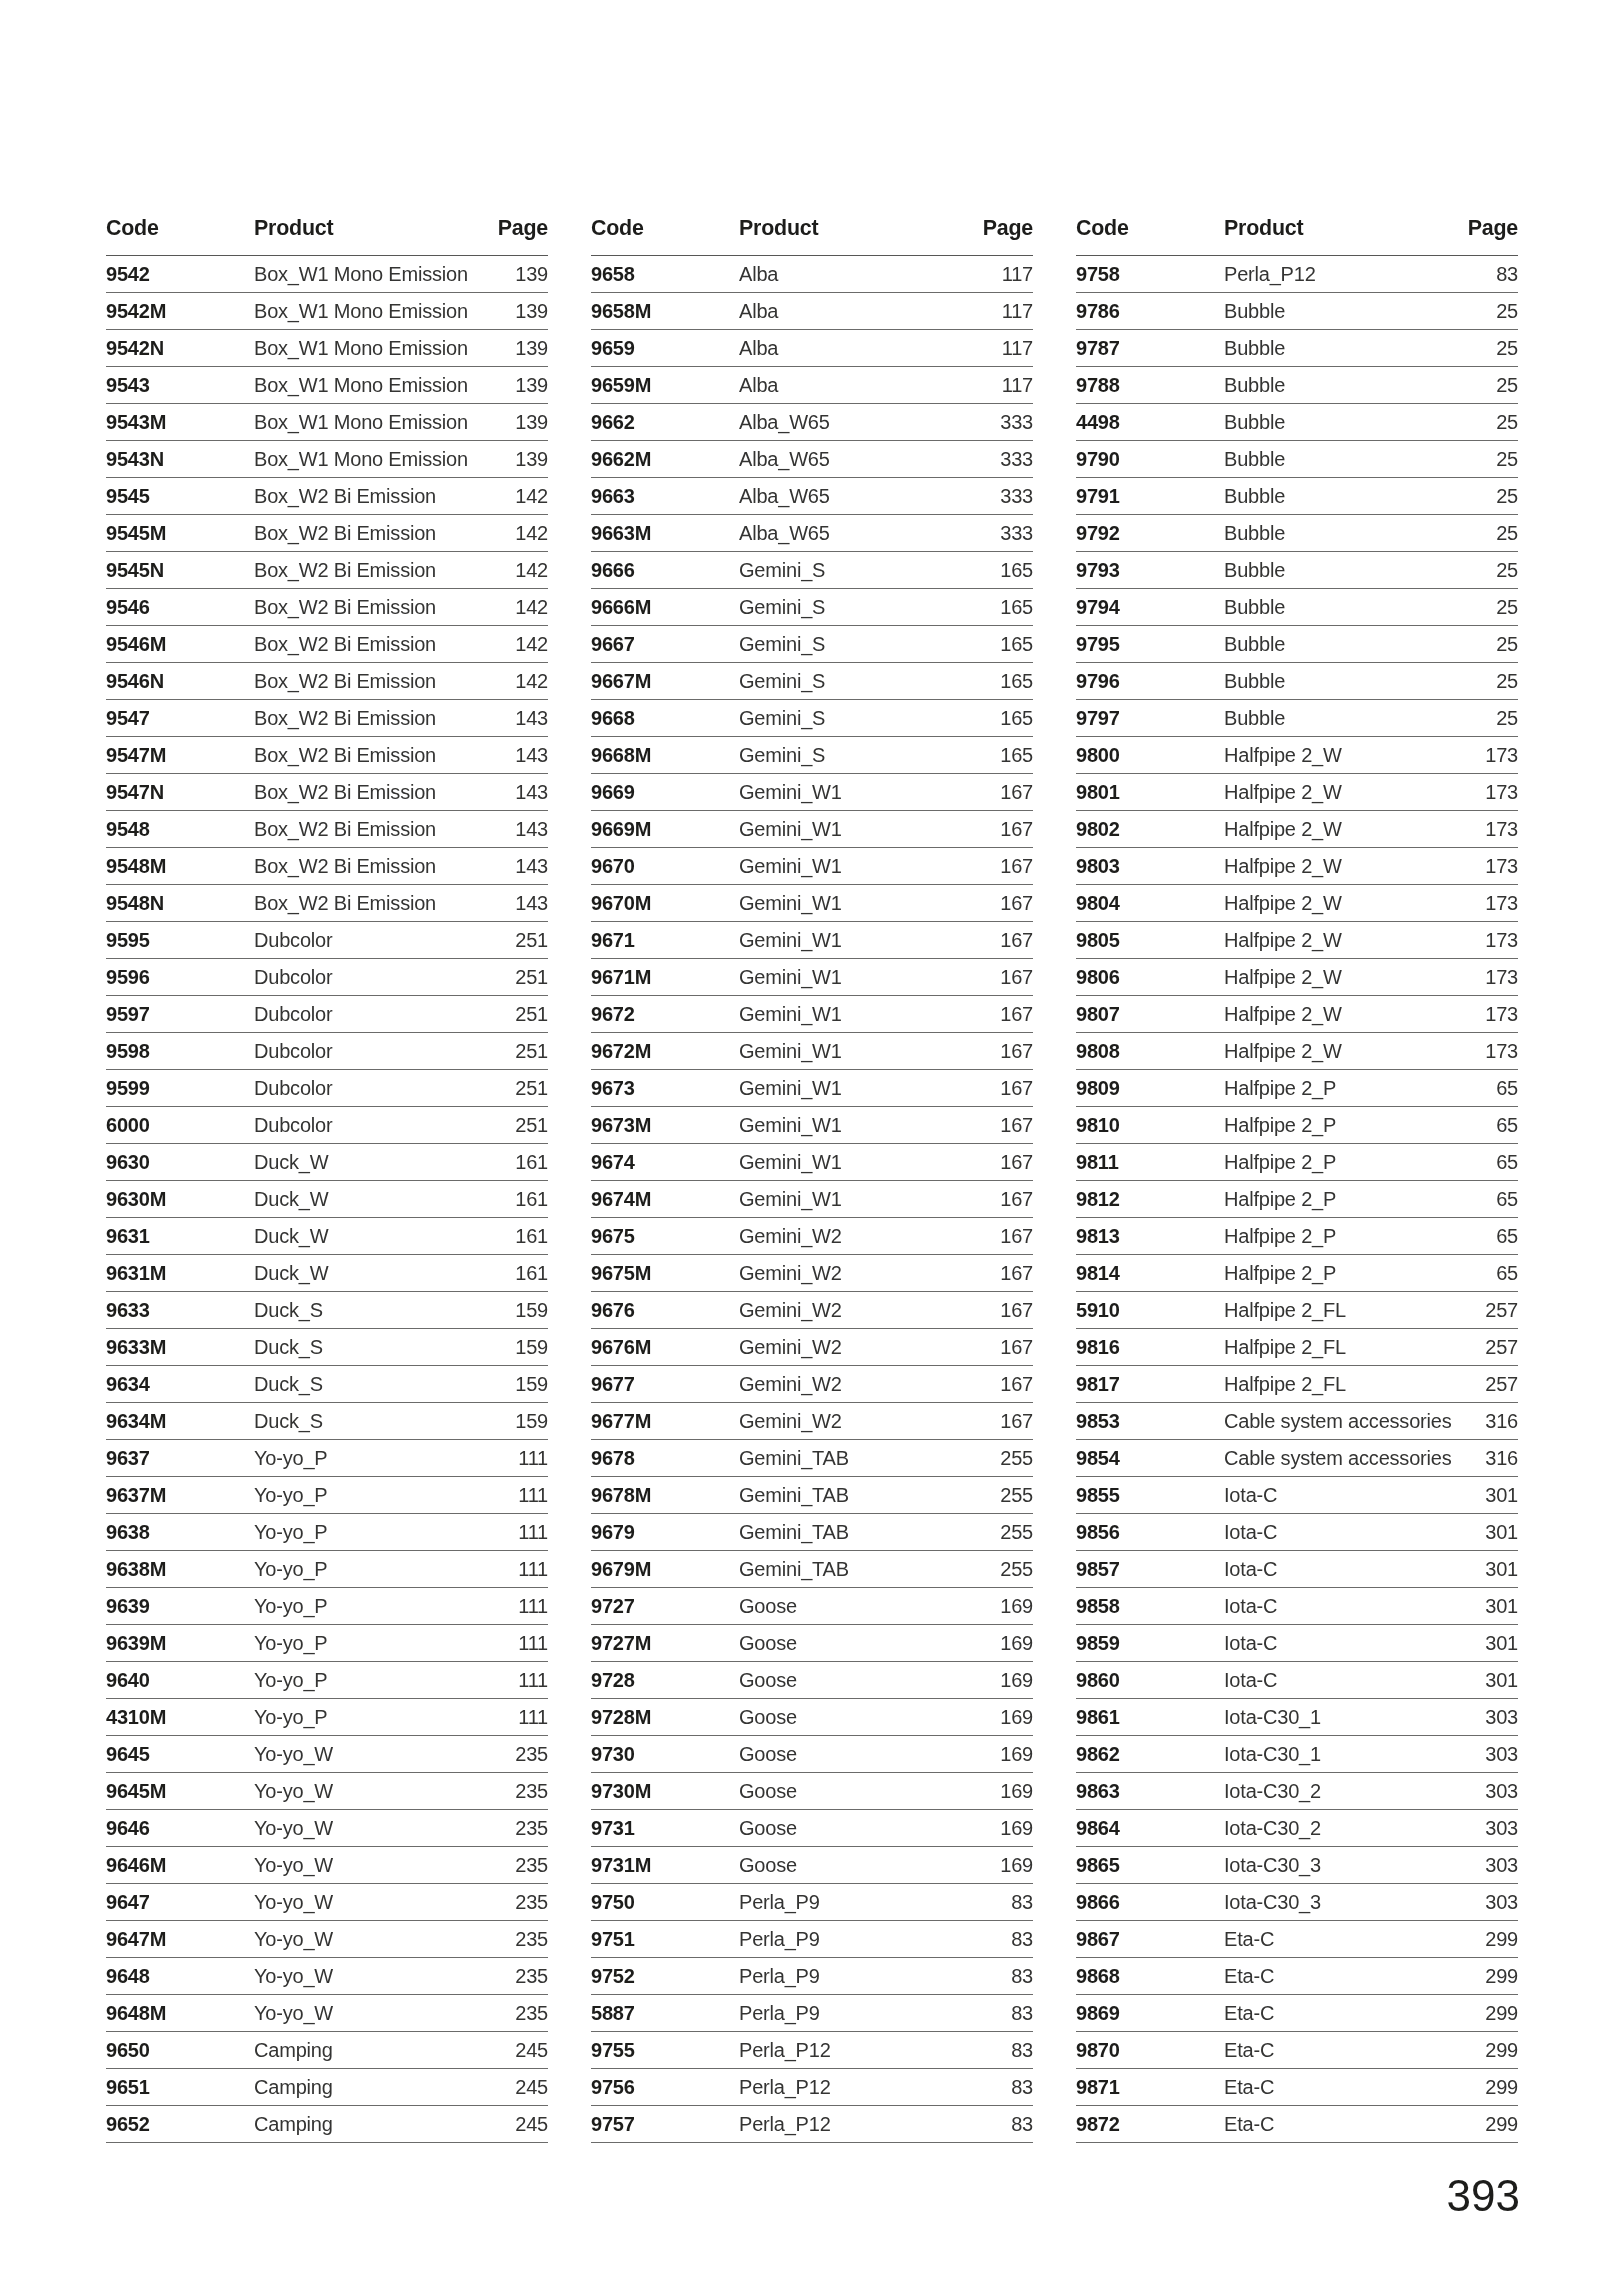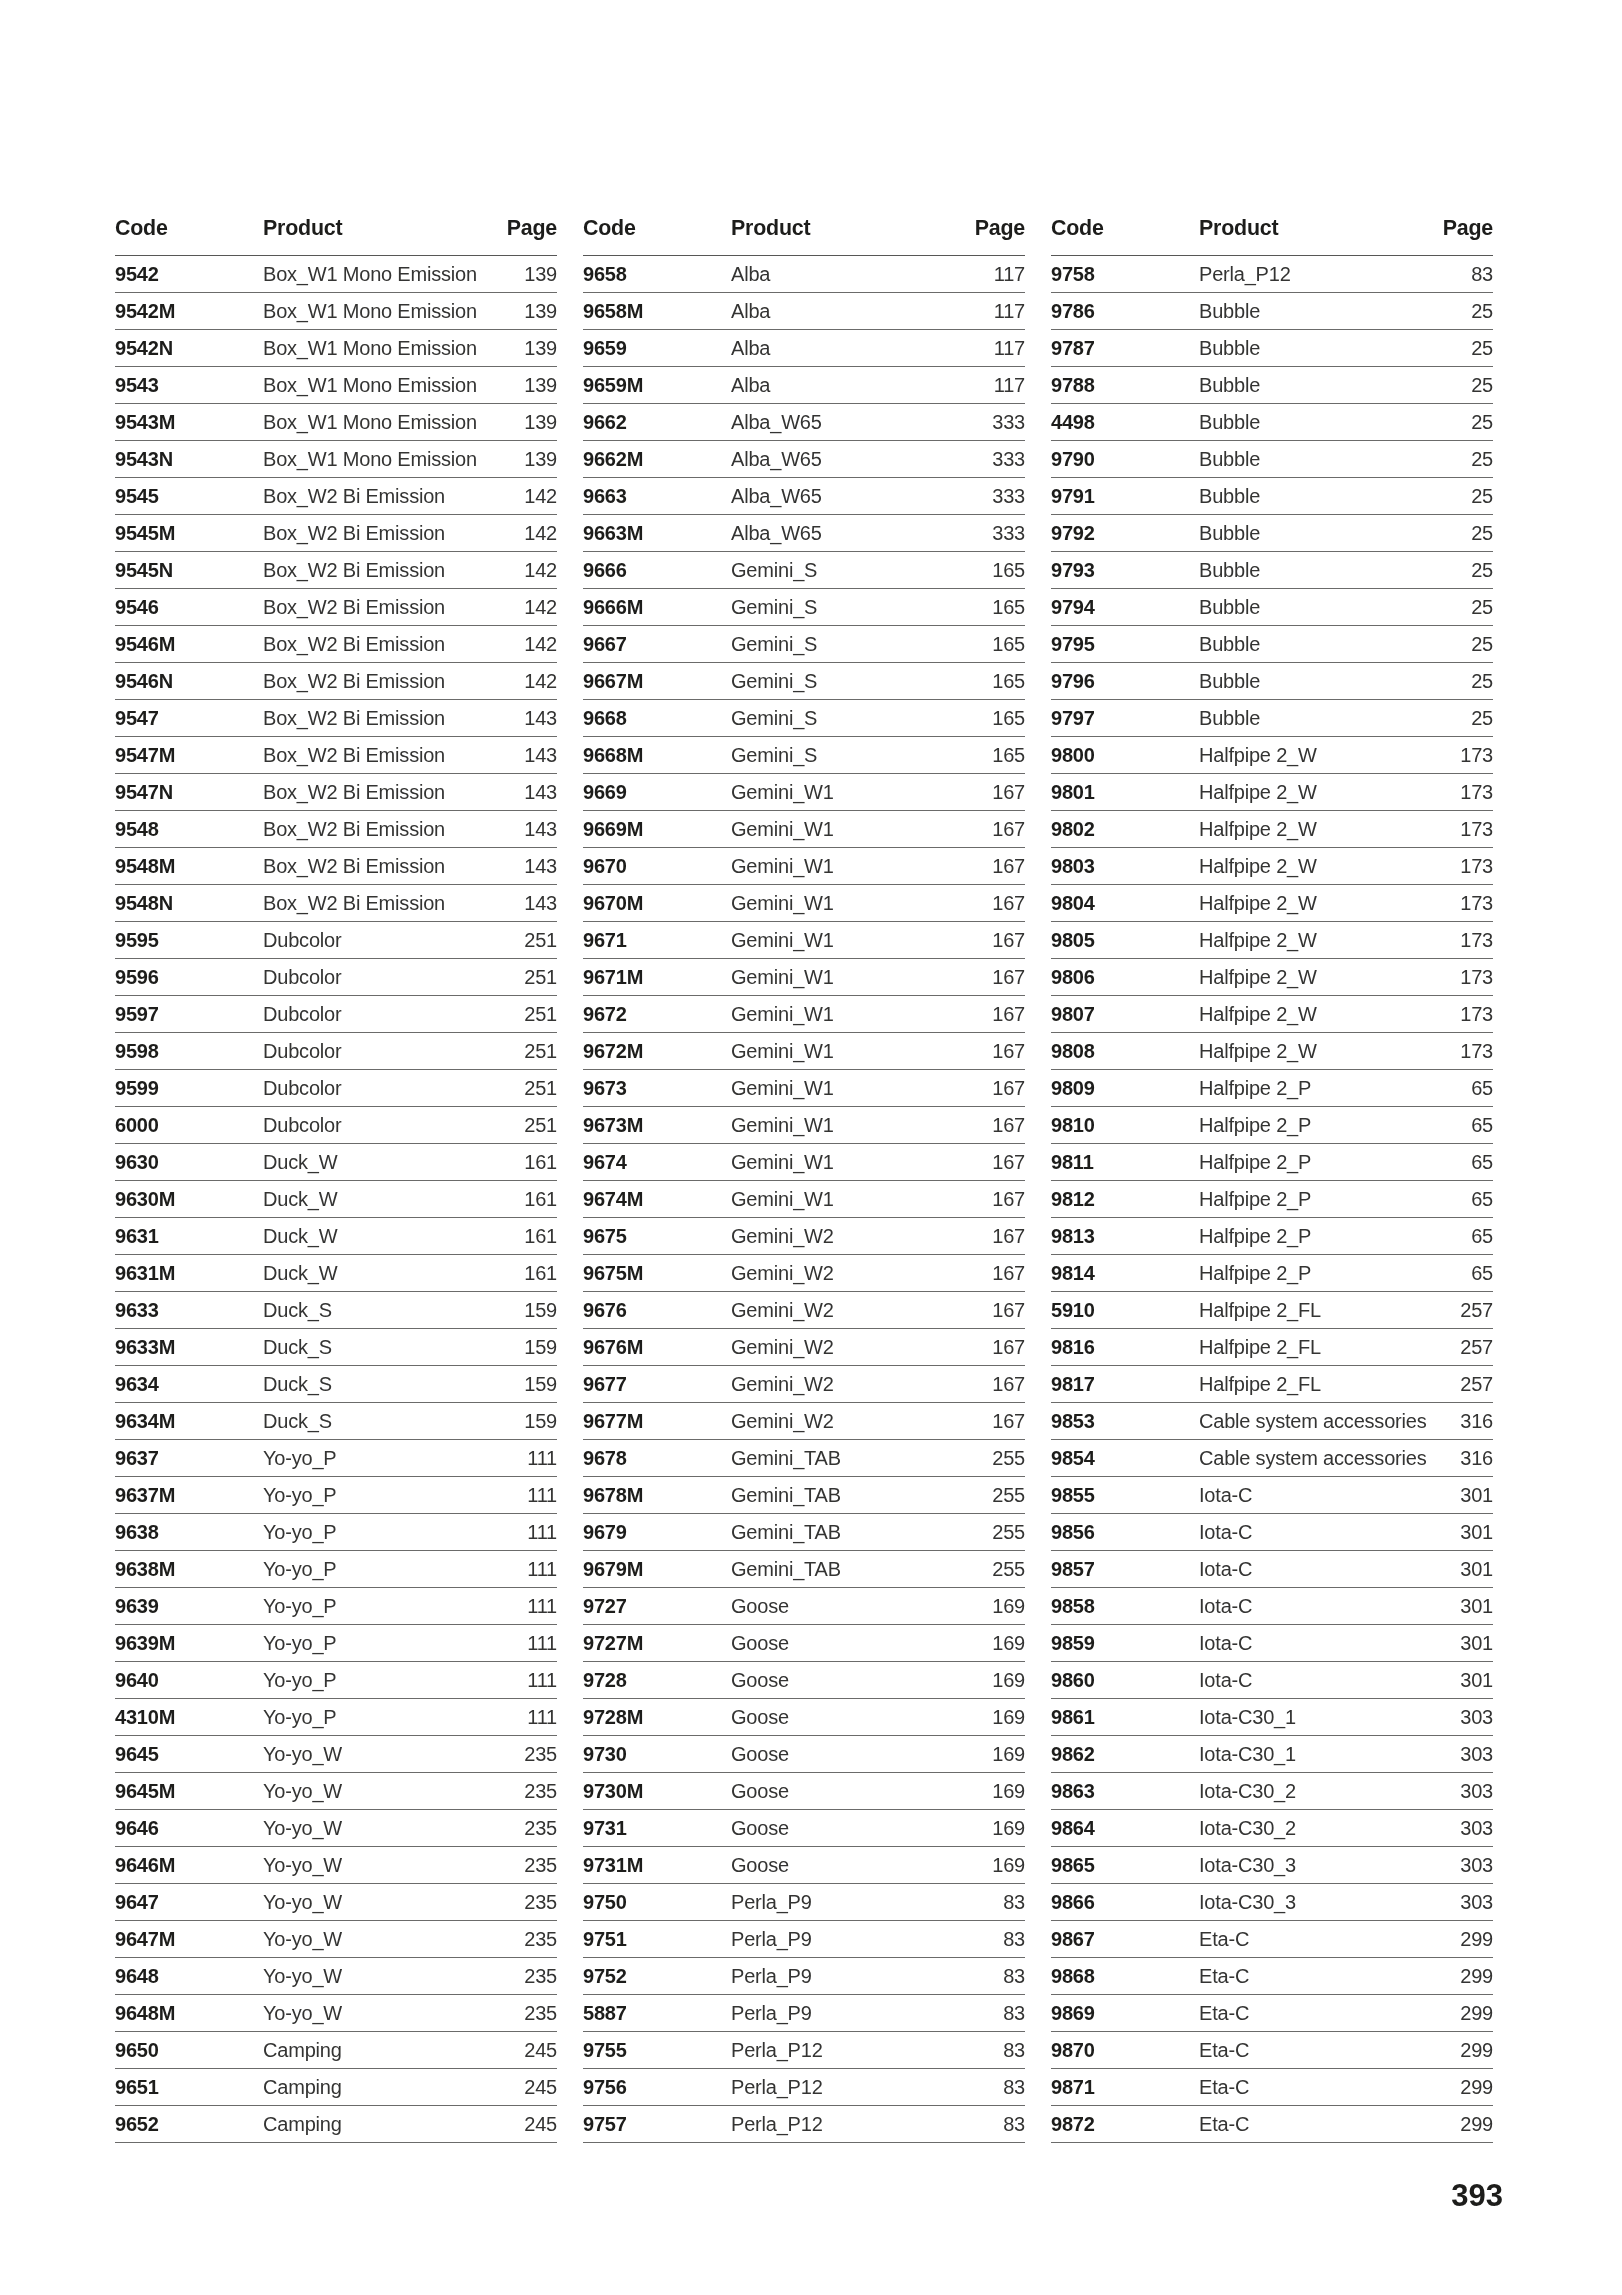--- a/index.html
+++ b/index.html
@@ -12,25 +12,25 @@
     width: 1623px;
     height: 2295px;
     background: #ffffff;
     font-family: "Liberation Sans", sans-serif;
     color: #1d1d1b;
     overflow: hidden;
     letter-spacing: -0.2px;
   }
   .tables {
     position: absolute;
-    left: 115px;
+    left: 106px;
     top: 217px;
     width: 1412px;
     display: flex;
-    gap: 26px;
+    gap: 43px;
     align-items: flex-end;
   }
   .index-table {
     width: 442px;
     flex: 0 0 442px;
   }
   .table-head {
     display: flex;
     font-weight: 700;
     font-size: 21.4px;
@@ -62,24 +62,24 @@
   }
   .cell-page {
     margin-left: auto;
     text-align: right;
     font-weight: 400;
     color: #343433;
   }
   .folio {
     position: absolute;
     top: 2176px;
-    right: 120px;
-    font-size: 31px;
+    right: 103px;
+    font-size: 44px;
     line-height: 40px;
-    font-weight: 700;
+    font-weight: 400;
     color: #1d1d1b;
     letter-spacing: 0;
   }
 </style>
 </head>
 <body>
 
 <div class="page">
 
   <div class="tables">

